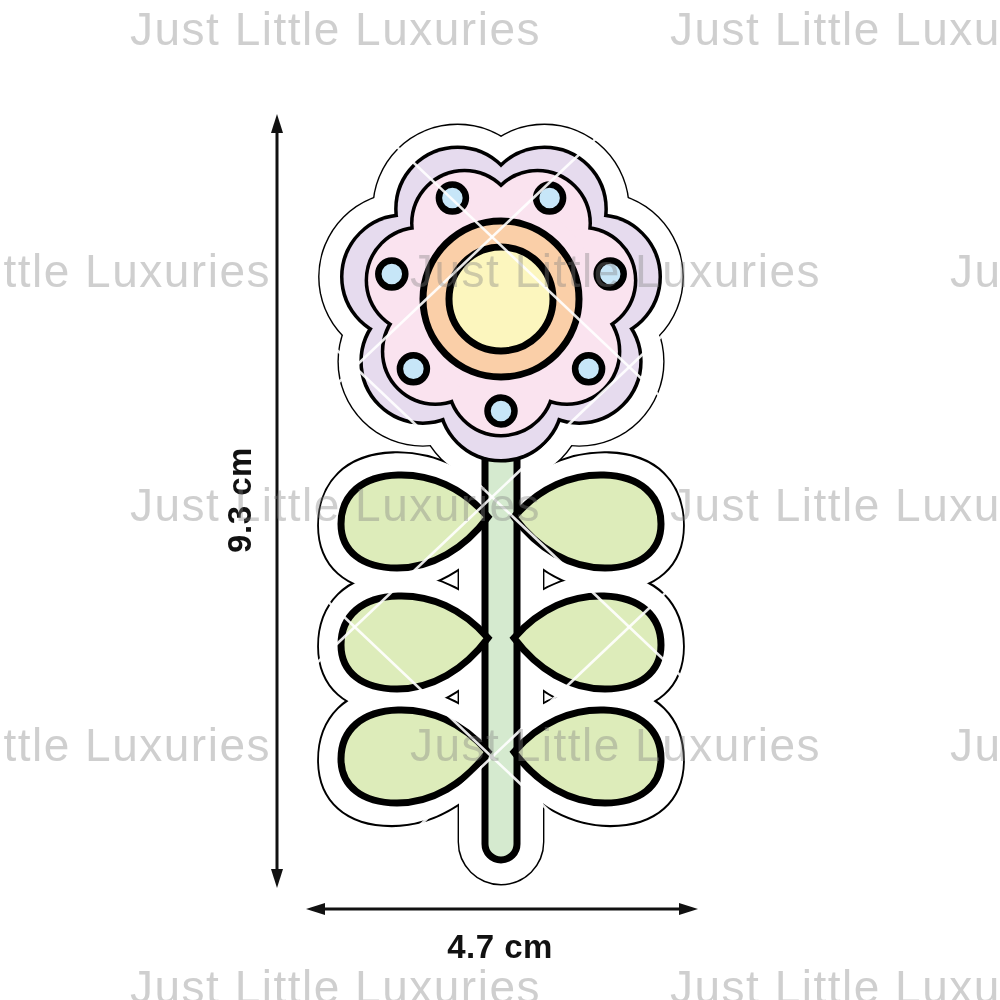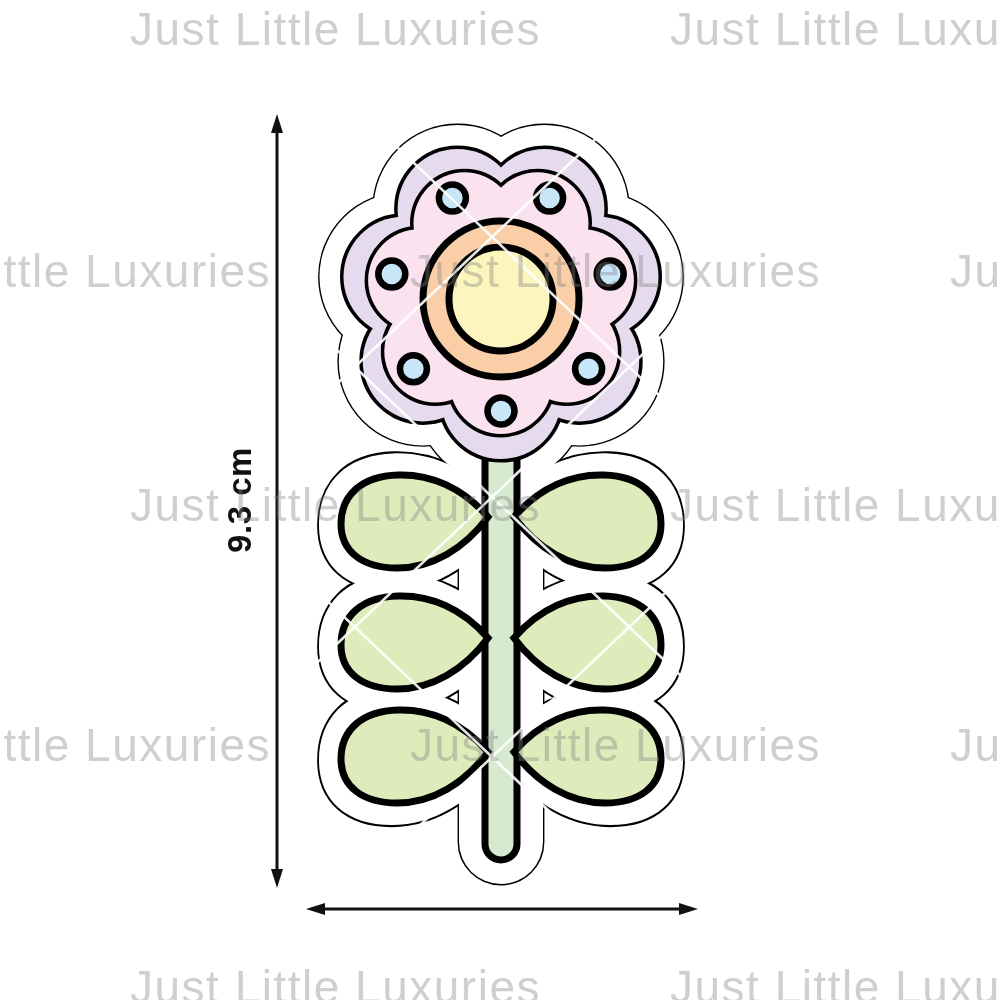--- a/index.html
+++ b/index.html
@@ -176,20 +176,21 @@
     </g>
 
     <g>
       <line class="dim" x1="320" y1="909" x2="684" y2="909"></line>
       <polygon class="dimhead" points="306,909 325,903 325,915"></polygon>
       <polygon class="dimhead" points="698,909 679,903 679,915"></polygon>
     </g>
   </svg>
 
   <div id="vlabel" class="dimlabel">9.3 cm</div>
+  <div id="hlabel" class="dimlabel">4.7 cm</div>
 
   <div id="watermark">
       <div class="wmrow" style="top: 2px;">
         <span style="left: -410px;">Just Little Luxuries</span>
         <span style="left: 130px;">Just Little Luxuries</span>
         <span style="left: 670px;">Just Little Luxuries</span>
       </div>
       <div class="wmrow" style="top: 244px;">
         <span style="left: -140px;">Just Little Luxuries</span>
         <span style="left: 410px;">Just Little Luxuries</span>

